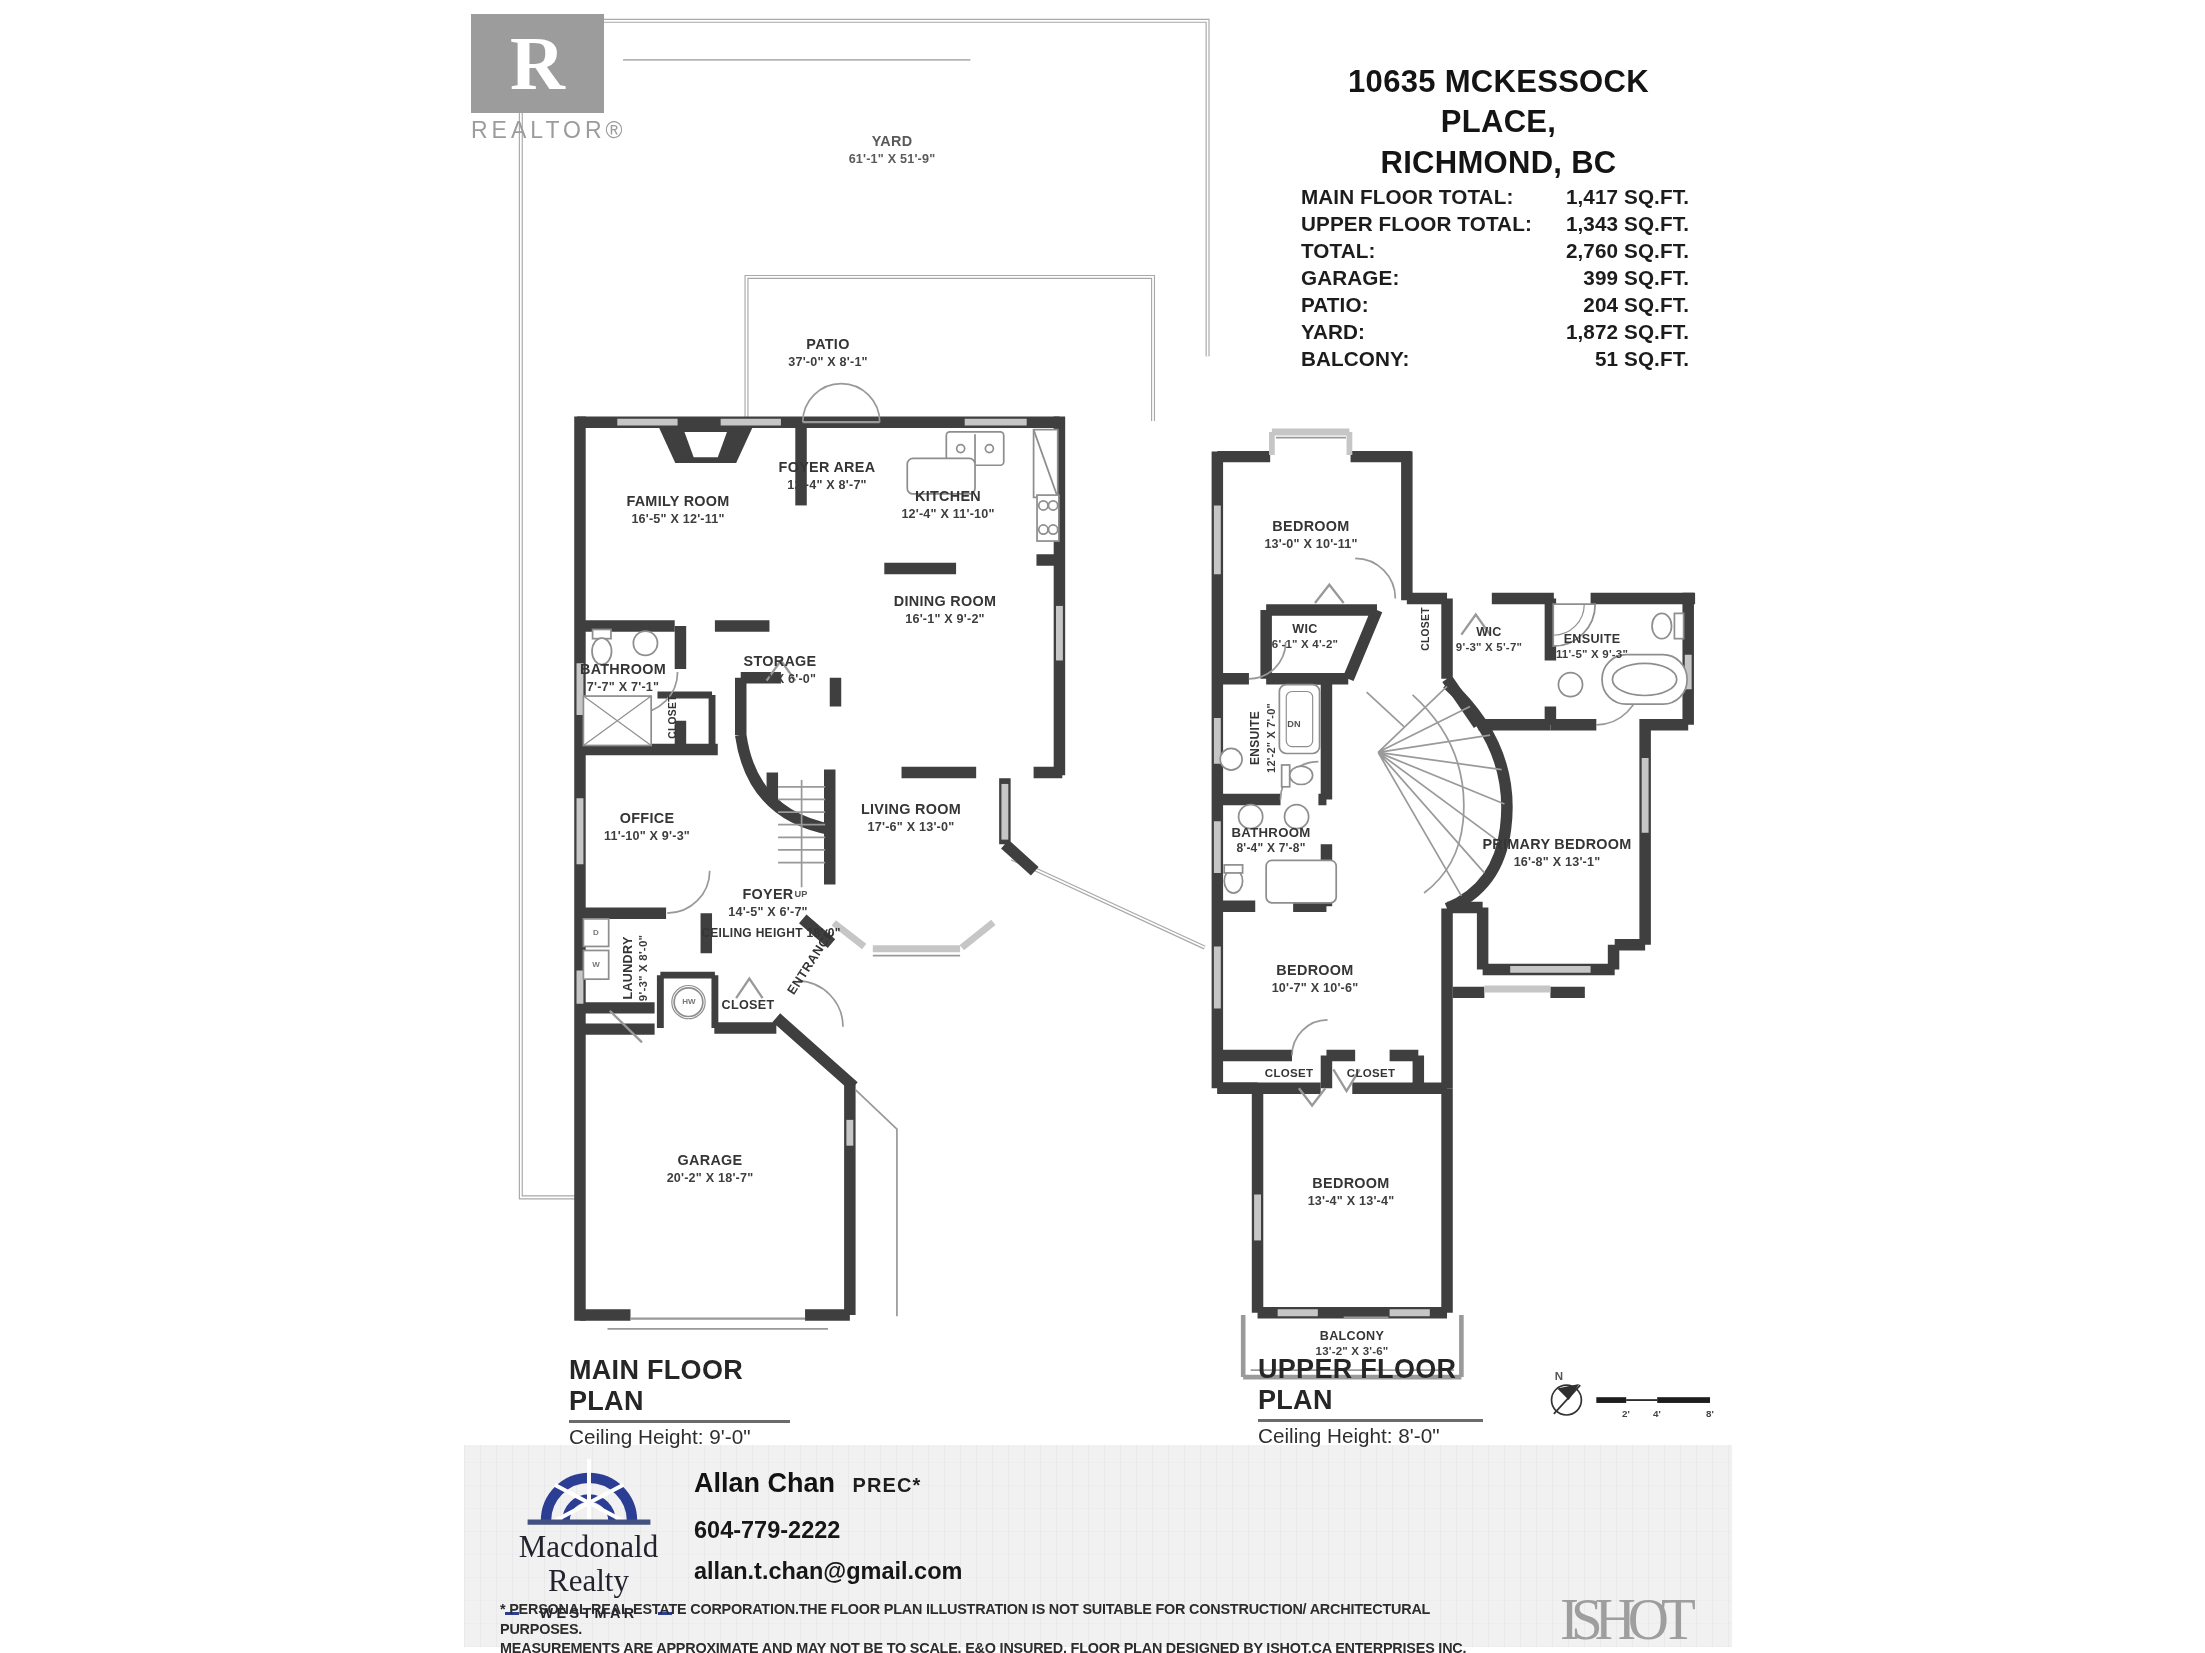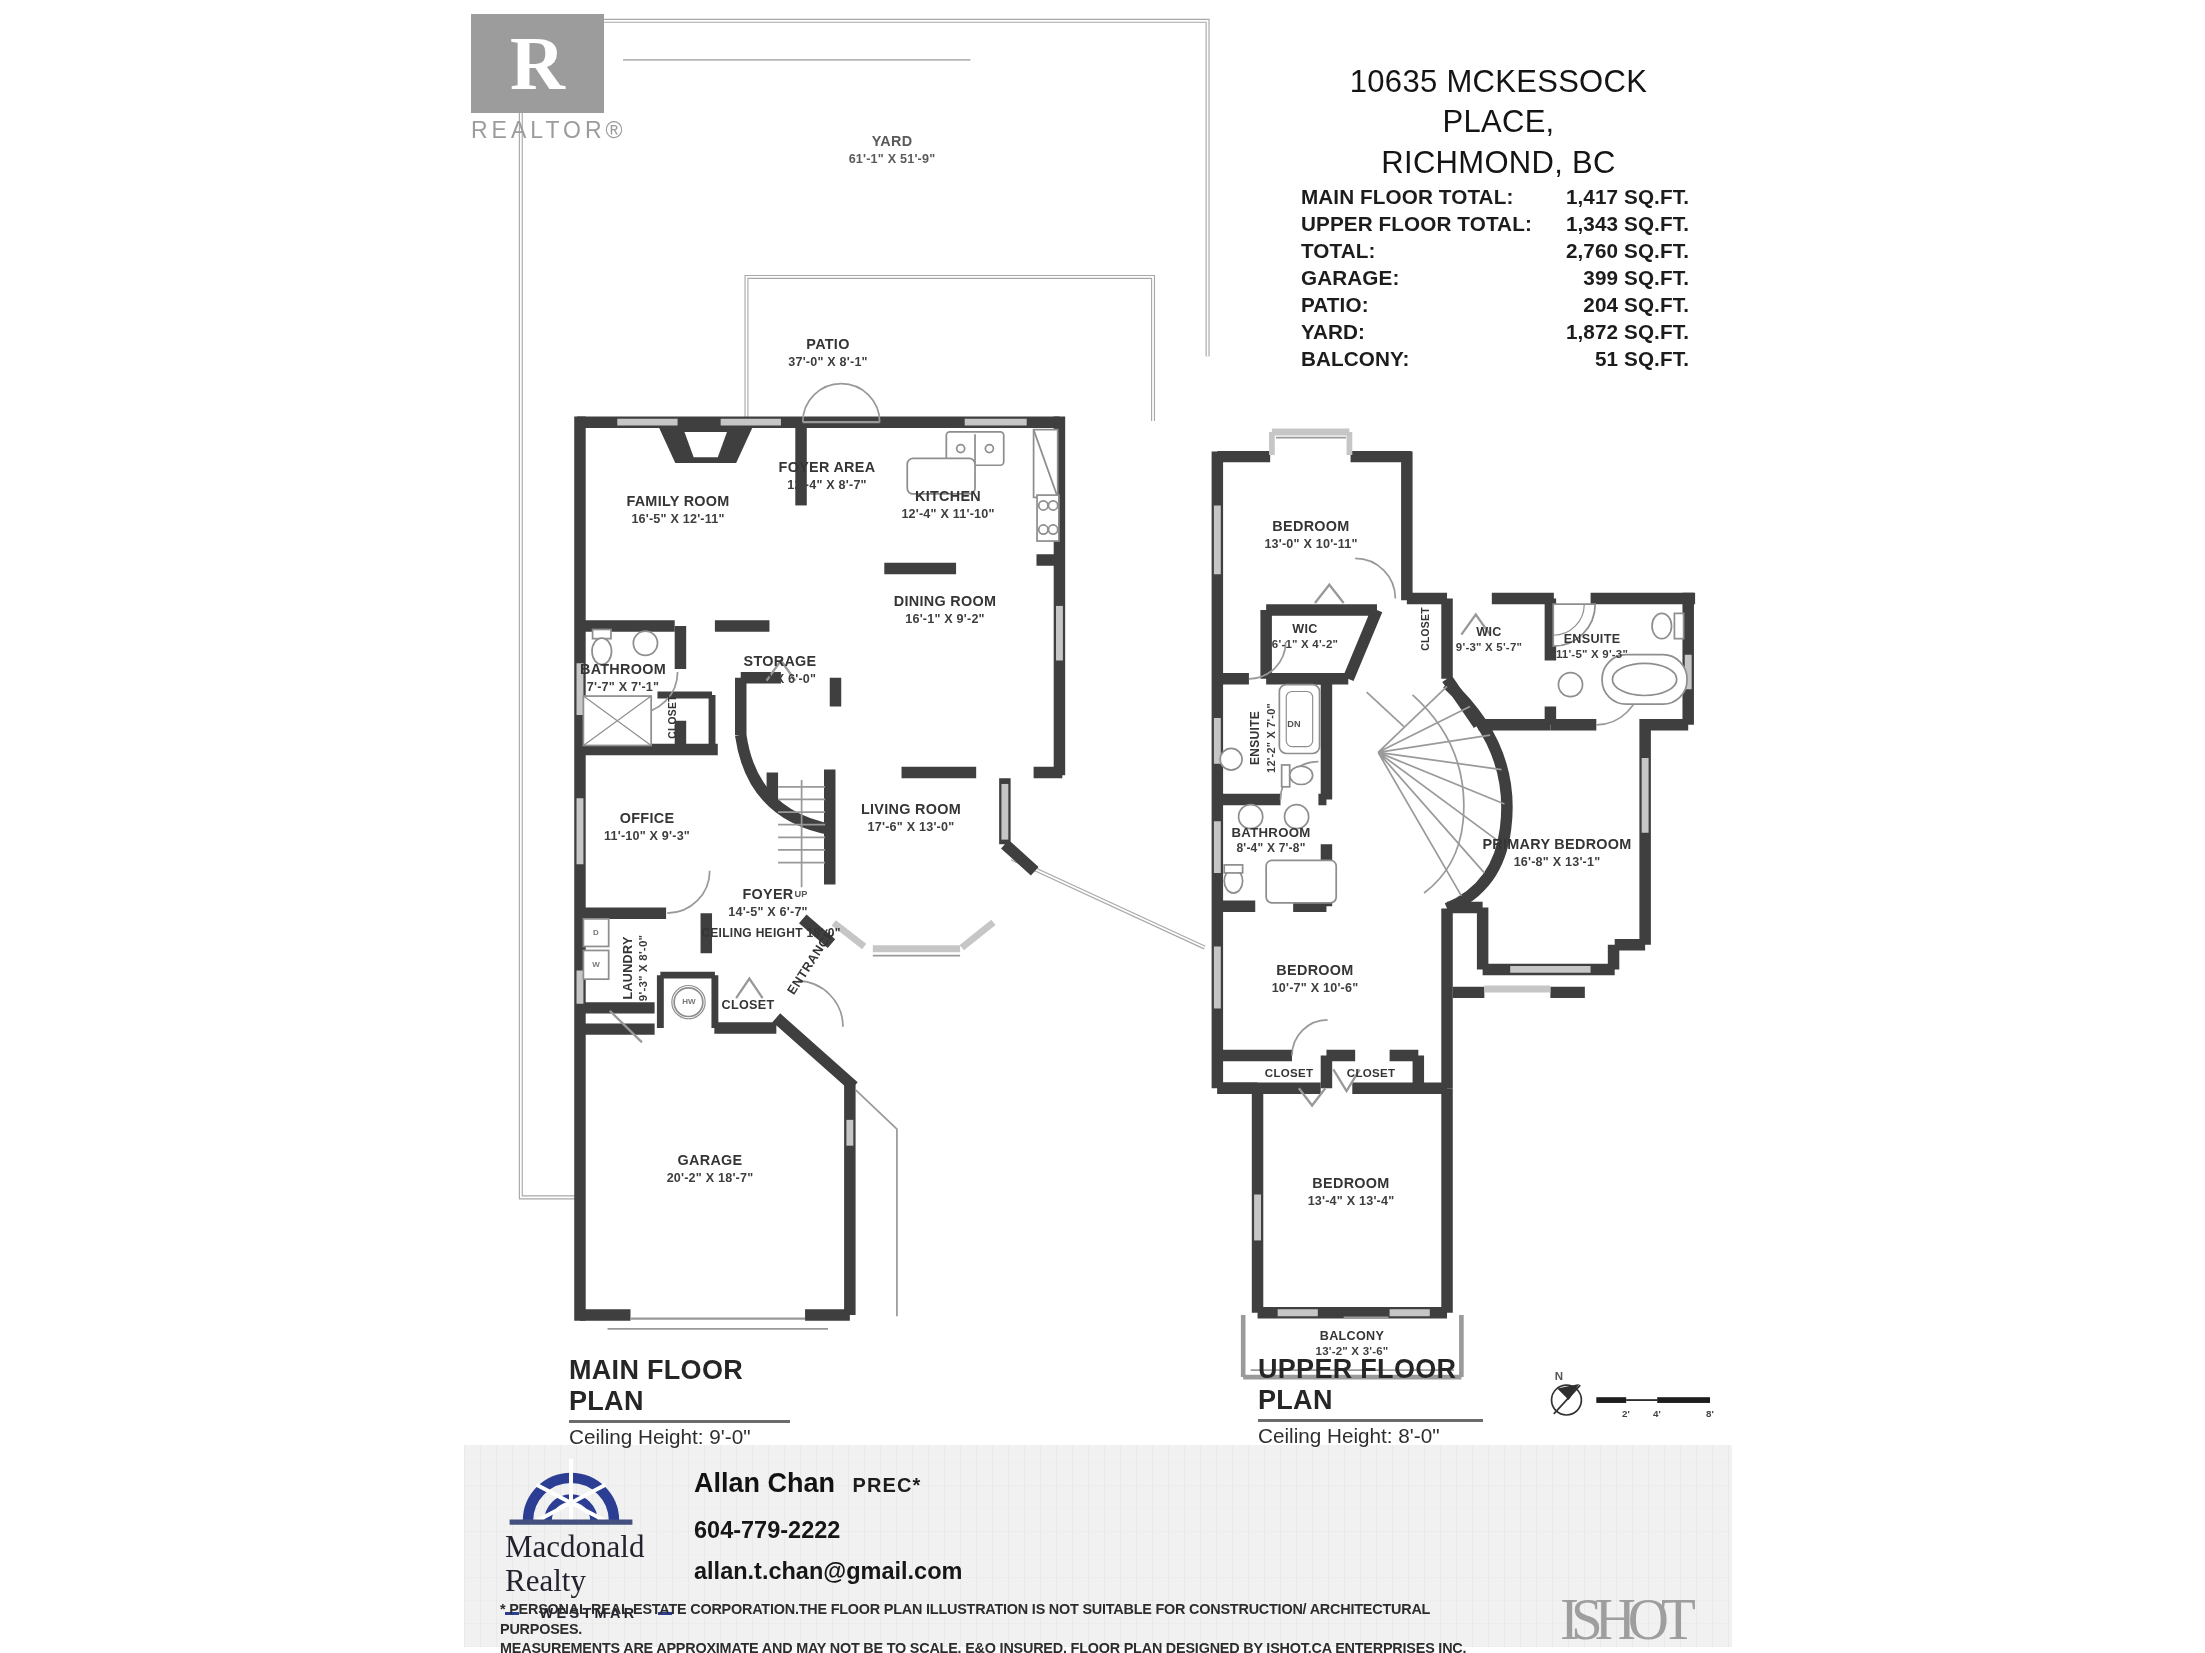--- a/index.html
+++ b/index.html
@@ -23,41 +23,41 @@
   #realtor{position:absolute;left:471px;top:13.8px;width:133px;z-index:6;text-align:center;}
   #realtor .box{width:133px;height:99px;background:#9c9c9c;display:flex;
        align-items:center;justify-content:center;}
   #realtor .r{font-family:"Liberation Serif",serif;font-weight:700;font-size:76px;
        color:#fff;line-height:1;}
   #realtor .word{margin-top:4.6px;font-size:23px;color:#9c9c9c;letter-spacing:4px;
        font-weight:500;}
 
   
   #address{position:absolute;left:1309px;top:62px;width:379px;text-align:center;z-index:6;}
-  #address div{font-size:31px;font-weight:400;color:#141414;line-height:1.3;letter-spacing:0.3px;}
+  #address div{font-size:31px;font-weight:700;color:#141414;line-height:1.3;letter-spacing:0.3px;}
   #stats{position:absolute;left:1301px;top:183px;width:388px;z-index:6;}
   #stats .row{display:flex;justify-content:space-between;font-size:20.7px;font-weight:600;
        color:#1c1c1c;line-height:27px;letter-spacing:0.1px;}
   #stats .row.strong{font-weight:800;}
 
   
   .plan-title{position:absolute;z-index:6;}
   .plan-title .t{font-size:27px;font-weight:600;color:#262626;letter-spacing:0.3px;}
   .plan-title .rule{height:2.3px;background:#6b6b6b;margin:3.4px 0 2.3px 0;}
   .plan-title .c{font-size:20.7px;font-weight:500;color:#2e2e2e;}
 
   
   .tick{position:absolute;transform:translate(-50%,0);font-size:9.8px;font-weight:600;color:#444;z-index:6;}
 
   
   #footer-bar{position:absolute;left:464px;top:1445px;width:1268px;height:202px;z-index:4;
       background:#f1f1f1;
       background-image:repeating-linear-gradient(90deg,rgba(0,0,0,.03) 0 1.1px,transparent 1.1px 16px),
                        repeating-linear-gradient(0deg,rgba(0,0,0,.015) 0 1.1px,transparent 1.1px 23px);}
-  #brokerage{position:absolute;left:505px;top:1453px;width:167px;z-index:6;}
+  #brokerage{position:absolute;left:505px;top:1453px;width:167px;text-align:center;z-index:6;}
   #brokerage .name{font-family:"Liberation Serif",serif;font-size:31px;color:#23232e;
       line-height:1.05;margin-top:1.1px;}
   #brokerage .westmar{margin-top:8px;display:flex;align-items:center;justify-content:center;gap:20px;}
   #brokerage .westmar .ln{height:2.9px;width:24px;background:#2c3e94;}
   #brokerage .westmar span{font-size:14.4px;font-weight:700;letter-spacing:3.4px;color:#23232e;}
   #agent{position:absolute;left:694px;top:1468px;z-index:6;}
   #agent .nm{font-size:27px;font-weight:800;color:#121212;display:inline-block;}
   #agent .cred{font-size:20px;font-weight:600;color:#1d1d1d;display:inline-block;margin-left:15px;
       letter-spacing:1.1px;}
   #agent .ph{font-size:23.5px;font-weight:600;color:#161616;margin-top:18px;}

